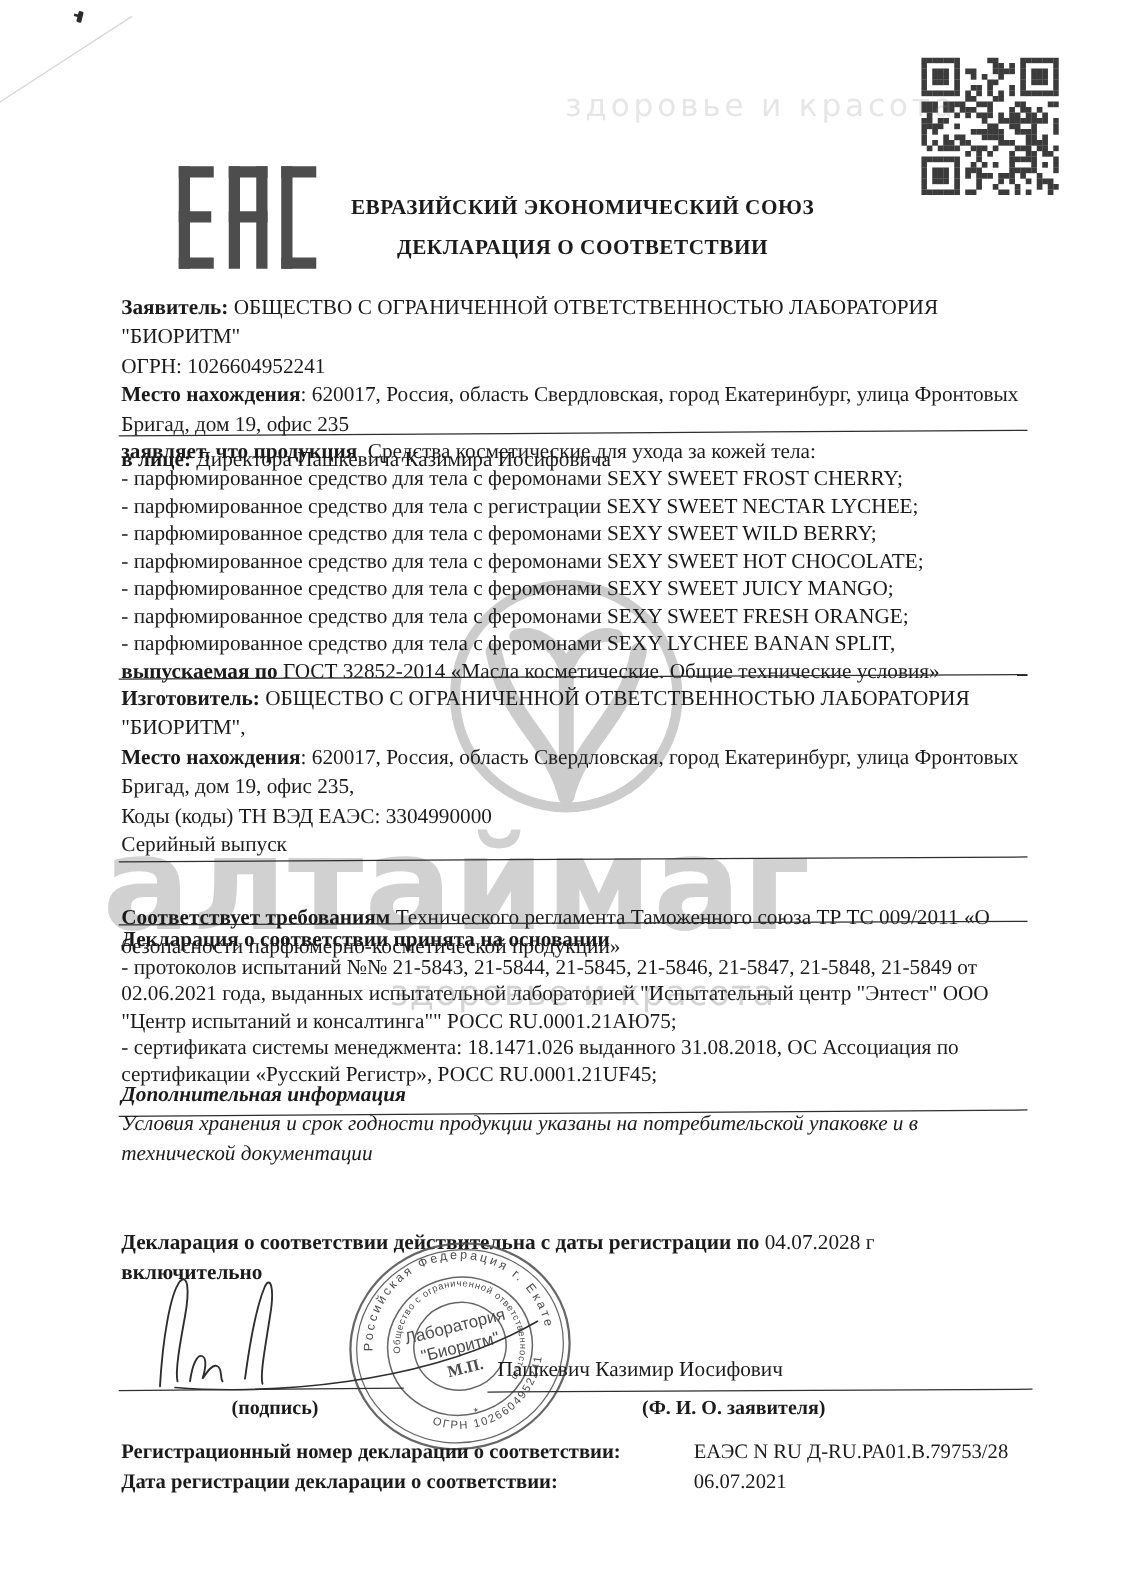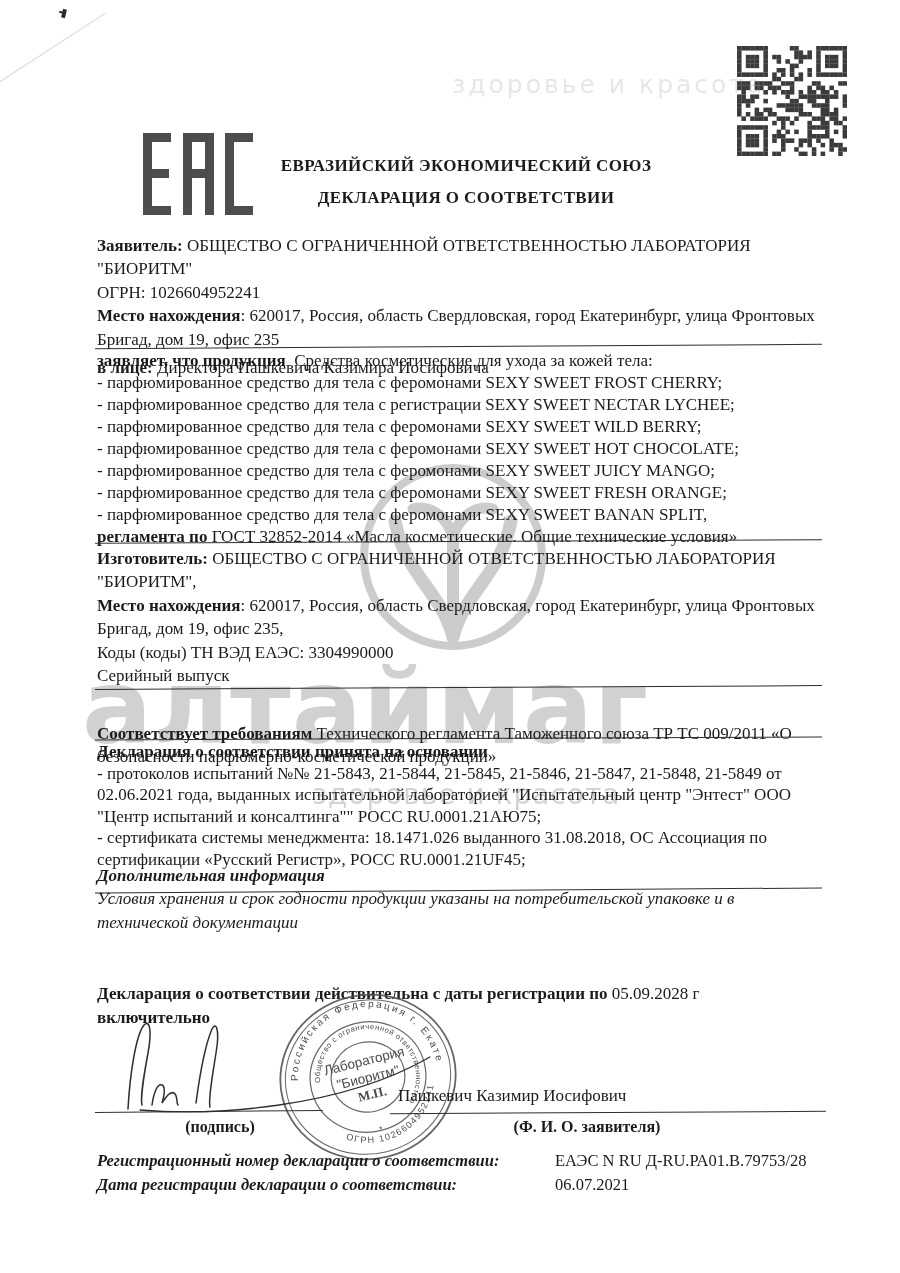--- a/index.html
+++ b/index.html
@@ -52,21 +52,21 @@
   .sig-line{height:0;border-top:1.5px solid #2f2f2f;z-index:2;}
   .sig-line-left{left:95px;top:1111px;width:228px;transform:rotate(-.5deg);}
   .sig-line-right{left:390px;top:1112px;width:436px;transform:rotate(-.3deg);}
   .sig-caption{font-size:16px;font-weight:bold;z-index:3;text-align:center;}
   .cap-sign{left:165px;top:1118px;width:110px;}
   .cap-fio{left:487px;top:1118px;width:200px;}
   .holder-name{left:398px;top:1086px;font-size:17px;z-index:4;white-space:nowrap;}
   
   .reg{left:97px;top:1149px;width:740px;font-size:16.5px;line-height:24px;z-index:2;}
   .reg-row{display:flex;}
-  .reg-label{font-weight:bold;width:458px;flex:0 0 458px;font-style:italic;}
+  .reg-label{font-weight:bold;width:458px;flex:0 0 458px;}
   .reg-value{font-weight:normal;}
 </style>
 </head>
 <body>
 
 <div class="abs corner-line"></div>
 <div class="abs corner-mark"></div>
 
 <div class="abs wm wm-tag-top">здоровье и красота</div>
 <svg class="abs wm-logo" width="194" height="194" viewBox="-97 -97 194 194">
@@ -419,22 +419,22 @@
 <div class="abs rule r1"></div>
 
 <div class="abs sec products">
   <p><b>заявляет, что продукция</b>&nbsp; <span>Средства косметические для ухода за кожей тела:</span></p>
   <p>- парфюмированное средство для тела с феромонами SEXY SWEET FROST CHERRY;</p>
   <p>- парфюмированное средство для тела с регистрации SEXY SWEET NECTAR LYCHEE;</p>
   <p>- парфюмированное средство для тела с феромонами SEXY SWEET WILD BERRY;</p>
   <p>- парфюмированное средство для тела с феромонами SEXY SWEET HOT CHOCOLATE;</p>
   <p>- парфюмированное средство для тела с феромонами SEXY SWEET JUICY MANGO;</p>
   <p>- парфюмированное средство для тела с феромонами SEXY SWEET FRESH ORANGE;</p>
-  <p>- парфюмированное средство для тела с феромонами SEXY SWEET BANAN SPLIT,</p>
-  <p><b>регламента по</b> <span>ГОСТ 32852-2014 «Масла косметические. Общие технические условия»</span></p>
+  <p>- парфюмированное средство для тела с феромонами SEXY LYCHEE BANAN SPLIT,</p>
+  <p><b>выпускаемая по</b> <span>ГОСТ 32852-2014 «Масла косметические. Общие технические условия»</span></p>
 </div>
 <div class="abs rule r2"></div>
 
 <div class="abs sec manufacturer">
   <p><b>Изготовитель:</b> <span>ОБЩЕСТВО С ОГРАНИЧЕННОЙ ОТВЕТСТВЕННОСТЬЮ ЛАБОРАТОРИЯ "БИОРИТМ",</span></p>
   <p><b>Место нахождения</b><span>: 620017, Россия, область Свердловская, город Екатеринбург, улица Фронтовых Бригад, дом 19, офис 235,</span></p>
   <p>Коды (коды) ТН ВЭД ЕАЭС: 3304990000</p>
   <p>Серийный выпуск</p>
 </div>
 <div class="abs rule r3"></div>
@@ -450,21 +450,21 @@
   <p>- сертификата системы менеджмента: 18.1471.026 выданного 31.08.2018, ОС Ассоциация по сертификации «Русский Регистр», РОСС RU.0001.21UF45;</p>
 </div>
 <div class="abs rule r5"></div>
 
 <div class="abs sec additional">
   <p><b>Дополнительная информация</b></p>
   <p>Условия хранения и срок годности продукции указаны на потребительской упаковке и в технической документации</p>
 </div>
 
 <div class="abs sec validity">
-  <p><b>Декларация о соответствии действительна с даты регистрации по</b> <span>05.09.2028 г</span></p>
+  <p><b>Декларация о соответствии действительна с даты регистрации по</b> <span>04.07.2028 г</span></p>
   <p><b>включительно</b></p>
 </div>
 
 <svg class="abs stamp" width="220" height="190" viewBox="0 0 220 190">
   <defs>
     <path id="arcOuterTop" d="M 110,95 m -70,0 a 70,70 0 1,1 140,0"></path>
     <path id="arcOuterBottom" d="M 110,95 m -66,0 a 66,66 0 1,0 132,0"></path>
     <path id="arcInner" d="M 110,95 m -48,0 a 48,48 0 1,1 96,0 a 48,48 0 1,1 -96,0"></path>
   </defs>
   <g transform="rotate(-14 110 95)" stroke="#4c4c4c" fill="none" opacity="0.85">

